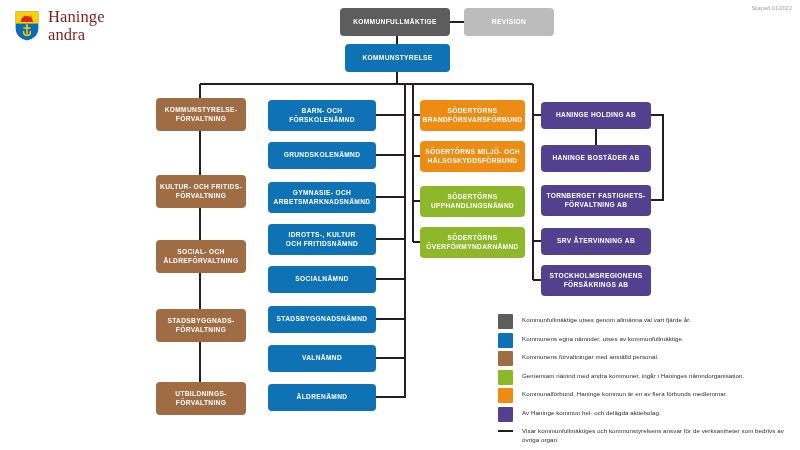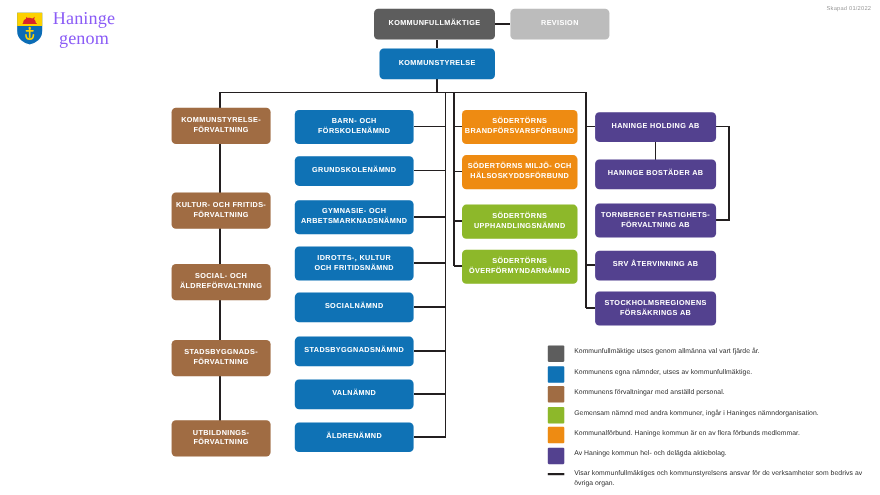--- a/index.html
+++ b/index.html
@@ -27,23 +27,22 @@
   }
   #crest {
     width: 26px;
     height: 32px;
     display: block;
   }
   .logo-text {
     font-family: "Liberation Serif", serif;
     font-size: 16.5px;
     line-height: 1.08;
-    color: #8b5cf6;
+    color: #7f1d1d;
     letter-spacing: 0.1px;
-    text-align: center;
   }
   .logo-text div { white-space: nowrap; }
 
   #created-stamp {
     position: absolute;
     right: 8px;
     top: 5px;
     font-size: 5.2px;
     color: #9a9a9a;
     letter-spacing: 0.2px;
@@ -139,21 +138,21 @@
   <svg id="crest" viewBox="0 0 26 32">
     <path d="M1 1 H25 V18 C25 26 19 30 13 31 C7 30 1 26 1 18 Z" fill="#0b6cb5" stroke="#ffffff" stroke-width="1.2"></path>
     <path d="M1.6 1.6 H24.4 V13.6 H1.6 Z" fill="#fcd100"></path>
     <path d="M7 11 c0-2 1-3.4 2.6-4 l.4-1.8 1.2 1.2 c1.4-.6 3-.4 4.2.5 l2.4-1.6 -.8 2.2 c1 .8 1.6 2 1.6 3.5 z" fill="#d8232a"></path>
     <path d="M6.6 11 h12.8 v.9 H6.6 z" fill="#d8232a"></path>
     <path d="M13 16.2 v7.6 M10 18 h6 M9.6 21.6 c0 2.6 1.7 4 3.4 4 1.7 0 3.4-1.4 3.4-4" stroke="#fcd100" stroke-width="1.5" fill="none" stroke-linecap="round"></path>
     <circle cx="13" cy="15.4" r="1.1" fill="#fcd100"></circle>
   </svg>
   <div class="logo-text">
     <div>Haninge</div>
-    <div>genom</div>
+    <div>andra</div>
   </div>
 </div>
 
 <div id="created-stamp">Skapad 01/2022</div>
 
 <div id="org-chart">
 
   <svg id="connectors" viewBox="0 0 800 450">
     <g stroke="#231f20" stroke-width="1.6" fill="none" shape-rendering="crispEdges">
 

